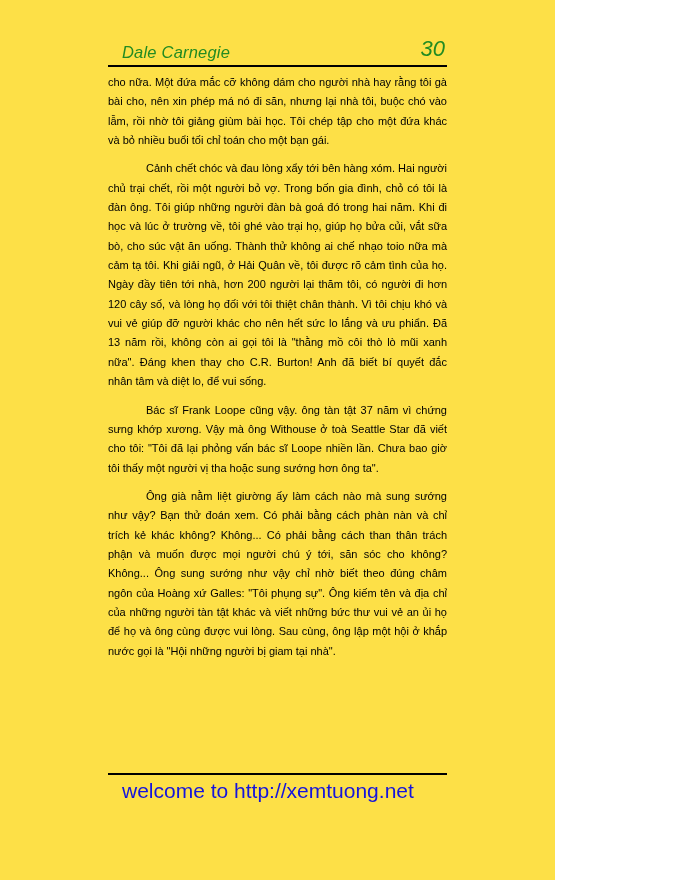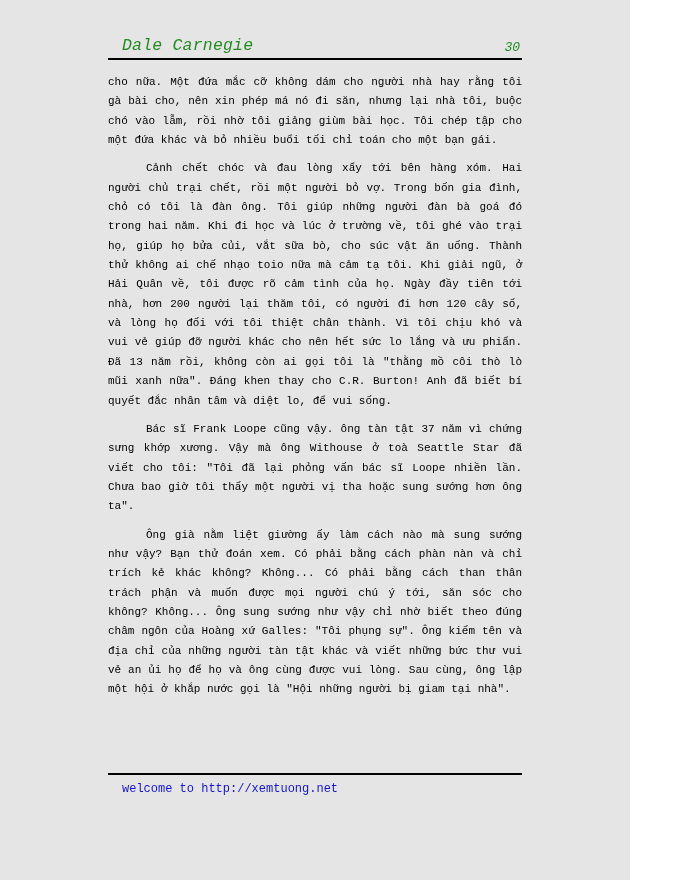--- a/index.html
+++ b/index.html
@@ -2,42 +2,42 @@
 <html style="--header-green: #228B22; --link-blue: #1414DD; --body-text: #000000; --rule-black: #000000;"><head>
 <meta charset="utf-8">
 <style>
   html, body {
     margin: 0;
     padding: 0;
     background: #ffffff;
   }
   .sheet {
     position: relative;
-    width: 630px;
+    width: 555px;
     height: 880px;
-    background: #e5e5e5;
+    background: #fde047;
     overflow: hidden;
-    font-family: Liberation Mono, monospace;
+    font-family: Liberation Sans, sans-serif;
   }
   .page-header {
     position: absolute;
     left: 108px;
     right: 108px;
     top: 36px;
     display: flex;
     justify-content: space-between;
     align-items: flex-end;
     border-bottom: 2px solid var(--rule-black, #000);
     padding: 0 2px 3px 14px;
     font-style: italic;
     font-size: 16.5px;
     color: var(--header-green, #228B22);
   }
   .page-header .author { letter-spacing: 0.2px; }
-  .page-header .page-number { font-size: 13px; }
+  .page-header .page-number { font-size: 22px; }
   .content {
     position: absolute;
     left: 108px;
     right: 108px;
     top: 73px;
     color: var(--body-text, #000);
     font-size: 11px;
     line-height: 19.35px;
     text-align: justify;
   }
@@ -50,21 +50,21 @@
   .page-footer {
     position: absolute;
     left: 108px;
     right: 108px;
     top: 773px;
     border-top: 2px solid var(--rule-black, #000);
     padding: 4px 0 0 14px;
   }
   .footer-link {
     color: var(--link-blue, #0000EE);
-    font-size: 12px;
+    font-size: 21px;
     text-decoration: none;
     cursor: pointer;
     text-align: center;
   }
 </style>
 </head>
 <body>
 
 <div class="sheet">
 

